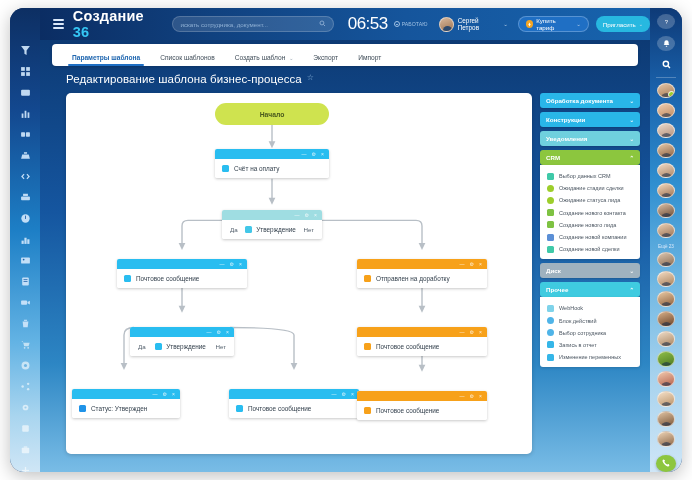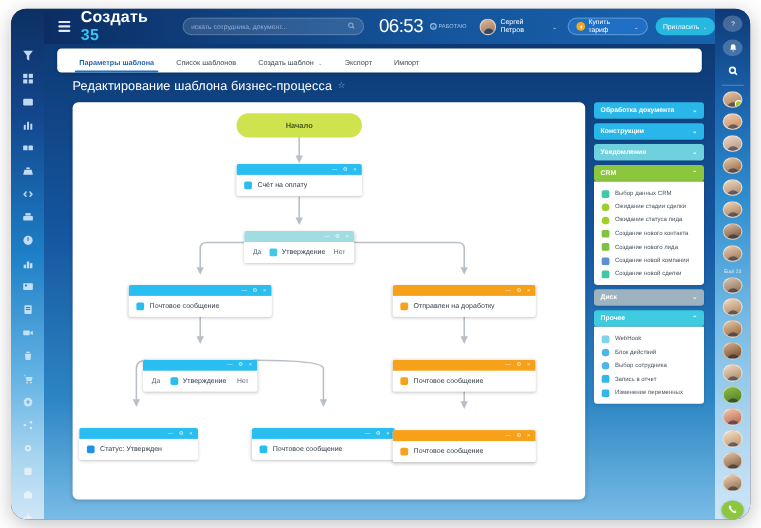--- a/index.html
+++ b/index.html
@@ -306,22 +306,22 @@
     </div>
   </div>
 
   <div id="topbar">
     <div id="burger">
           <i></i>
           <i></i>
           <i></i>
         </div>
     <div id="logo">
-      <span>Создать</span>
-      <b>35</b>
+      <span>Создание</span>
+      <b>36</b>
     </div>
     <div id="searchbox">
       <input placeholder="искать сотрудника, документ..." style="">
       <span class="sicon">
         <svg viewBox="0 0 10 10" style="width:7px;height:7px;fill:none;stroke:#8fb0d4;stroke-width:1.3">
               <circle cx="4.2" cy="4.2" r="2.8"></circle>
               <path d="M6.4 6.4 8.6 8.6"></path>
             </svg>
       </span>
     </div>

